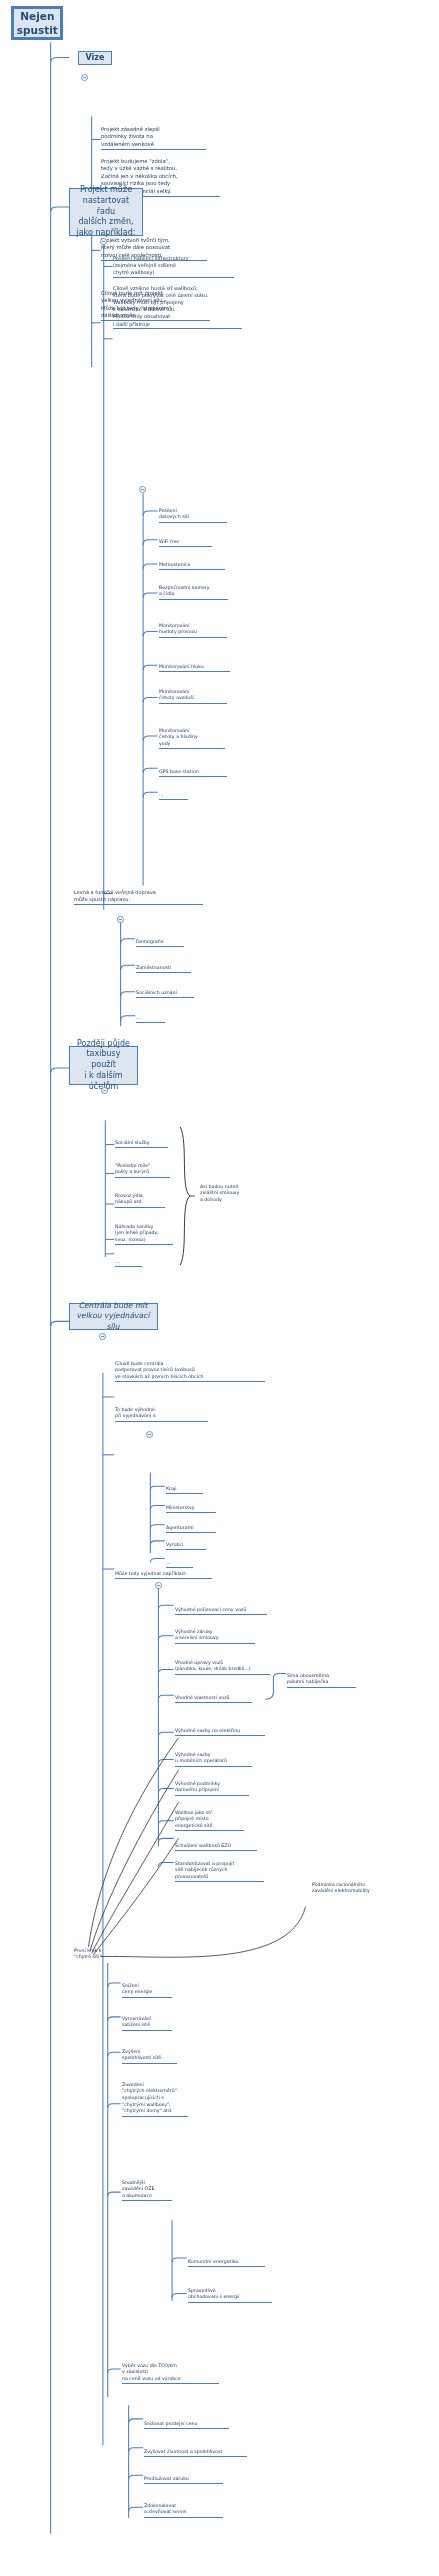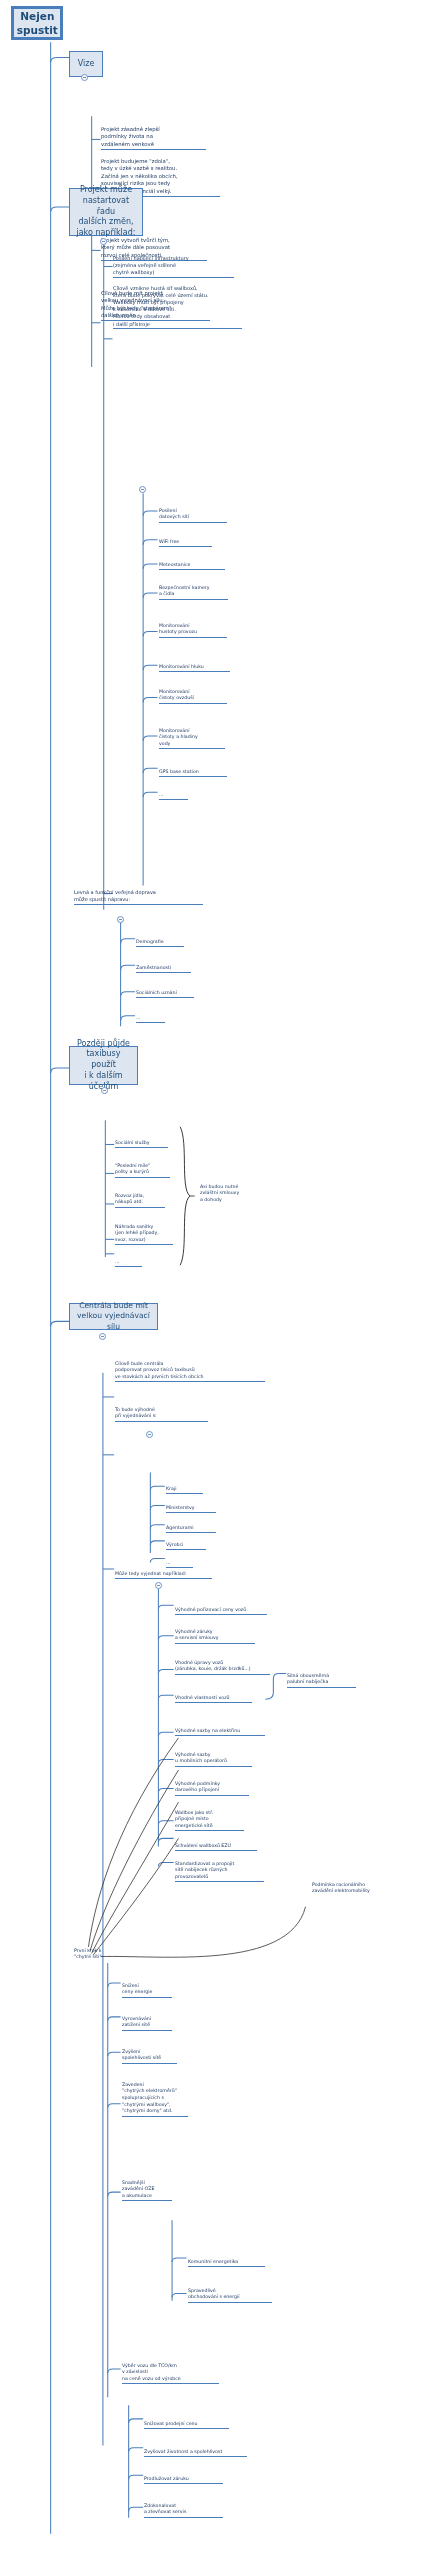--- a/index.html
+++ b/index.html
@@ -134,21 +134,21 @@
     <path d="M160 3082 q0 -5 6 -5 H178"></path>
     <path d="M160 3122 q0 -5 6 -5 H178"></path>
   </g>
 </svg>
 
 <div class="box root" style="left:11.3px;top:6.4px;width:52px;height:34px;">
   <span style="white-space:pre-line">Nejen
 spustit</span>
 </div>
 
-<div class="box lvl1" style="left:69px;top:51px;width:34px;height:26px;">
+<div class="box lvl1" style="left:78px;top:51px;width:34px;height:14px;font-weight:bold;">
   <span style="white-space:pre-line">Vize</span>
 </div>
 <div class="expander" style="left:81px;top:74px;"></div>
 
 <div class="leaf big" style="left:101px;top:118px;width:105px;">
   <span class="txt">Projekt zásadně zlepší
 podmínky života na
 vzdáleném venkově</span><span class="ul"></span></div>
 <div class="leaf big" style="left:101px;top:150px;width:119px;">
   <span class="txt">Projekt budujeme "zdola",
@@ -254,21 +254,21 @@
   <svg width="17.7" height="142" viewBox="0 0 22 176">
         <path d="M4 2 C14 22 4 78 16 88 C4 98 14 154 4 174" fill="none" stroke="#222" stroke-width="1.1"></path>
         <path d="M16 88 H22" stroke="#222" stroke-width="1"></path>
       </svg>
 </div>
 <div class="leaf sm" style="left:200px;top:1177px;width:60px;">
   <span class="txt">Asi budou nutné
 zvláštní smlouvy
 a dohody</span></div>
 
-<div class="box lvl1 small" style="left:69px;top:1303px;width:89px;height:27px;">
+<div class="box lvl1 small" style="left:69px;top:1303px;width:89px;height:27px;font-style:italic;">
   <span style="white-space:pre-line">Centrála bude mít
 velkou vyjednávací sílu</span>
 </div>
 <div class="expander" style="left:99px;top:1333px;"></div>
 
 <div class="leaf sm" style="left:115px;top:1354px;width:150px;">
   <span class="txt">Cílově bude centrála
 podporovat provoz tisíců taxibusů
 ve stovkách až prvních tisících obcích</span><span class="ul"></span></div>
 <div class="leaf sm" style="left:115px;top:1400px;width:93px;">

